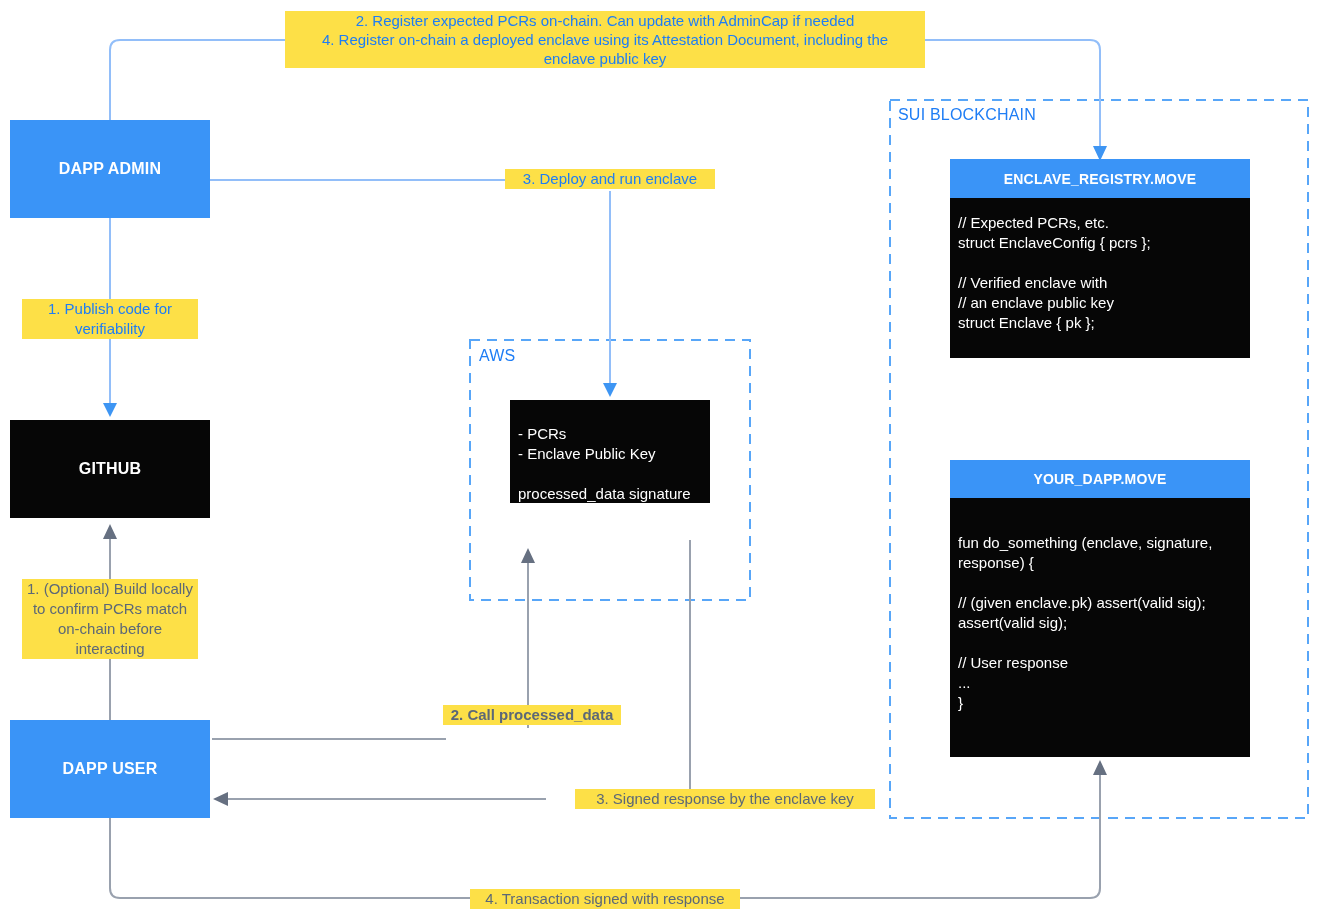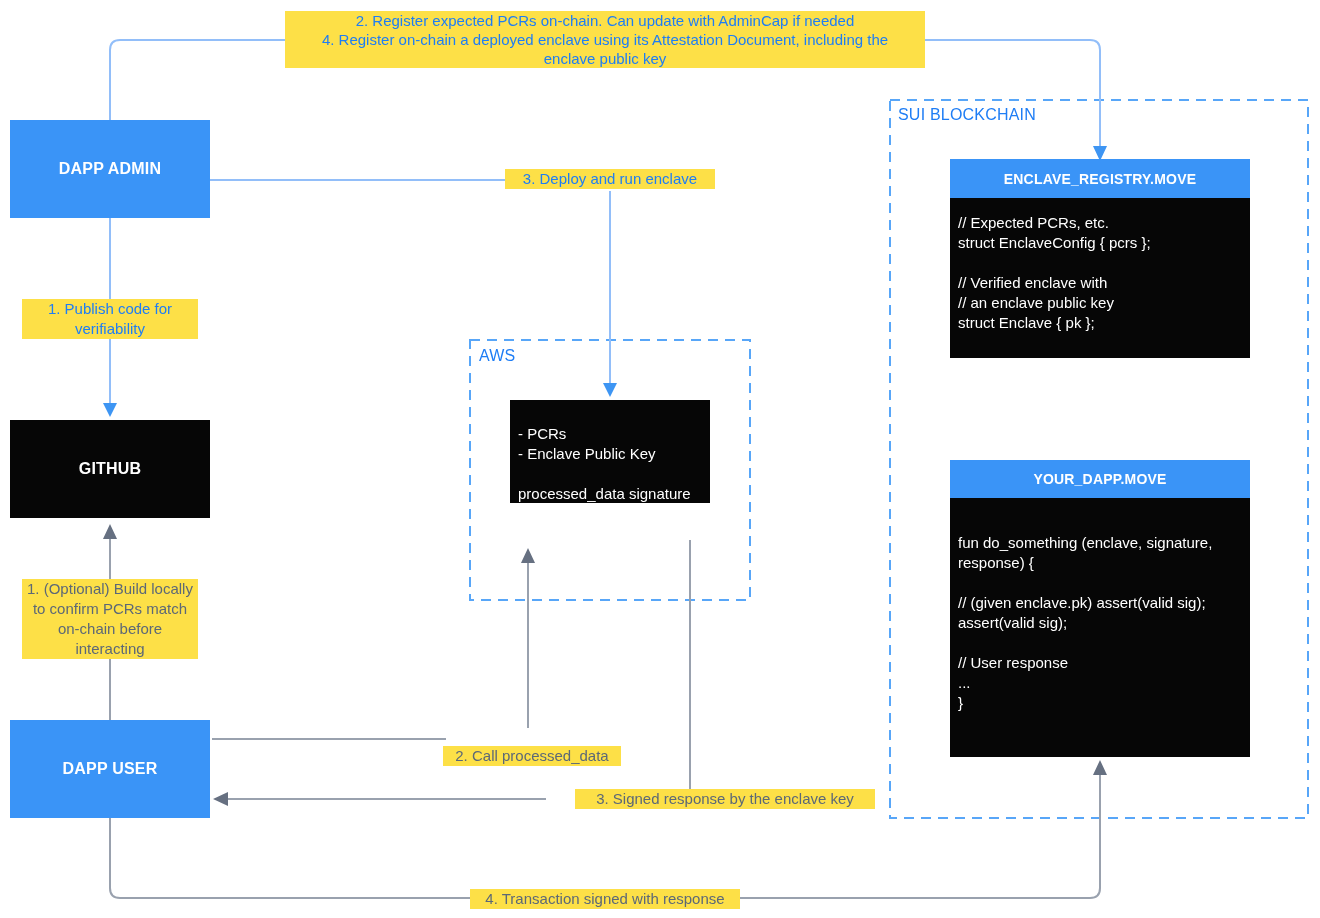--- a/index.html
+++ b/index.html
@@ -132,19 +132,19 @@
     <div>4. Register on-chain a deployed enclave using its Attestation Document, including the</div>
     <div>enclave public key</div>
   </div>
 
   <div class="lbl blue" style="left:505px;top:169px;width:210px;">3. Deploy and run enclave</div>
 
   <div class="lbl blue" style="left:22px;top:299px;width:176px;">1. Publish code for verifiability</div>
 
   <div class="lbl gray" style="left:22px;top:579px;width:176px;">1. (Optional) Build locally to confirm PCRs match on-chain before interacting</div>
 
-  <div class="lbl gray" style="left:443px;top:746px;width:178px;">2. Call processed_data</div>
+  <div class="lbl gray" style="left:443px;top:705px;width:178px;font-weight:bold;">2. Call processed_data</div>
 
   <div class="lbl gray" style="left:575px;top:789px;width:300px;">3. Signed response by the enclave key</div>
 
   <div class="lbl gray" style="left:470px;top:889px;width:270px;">4. Transaction signed with response</div>
 
 </div>
 
 </body></html>

